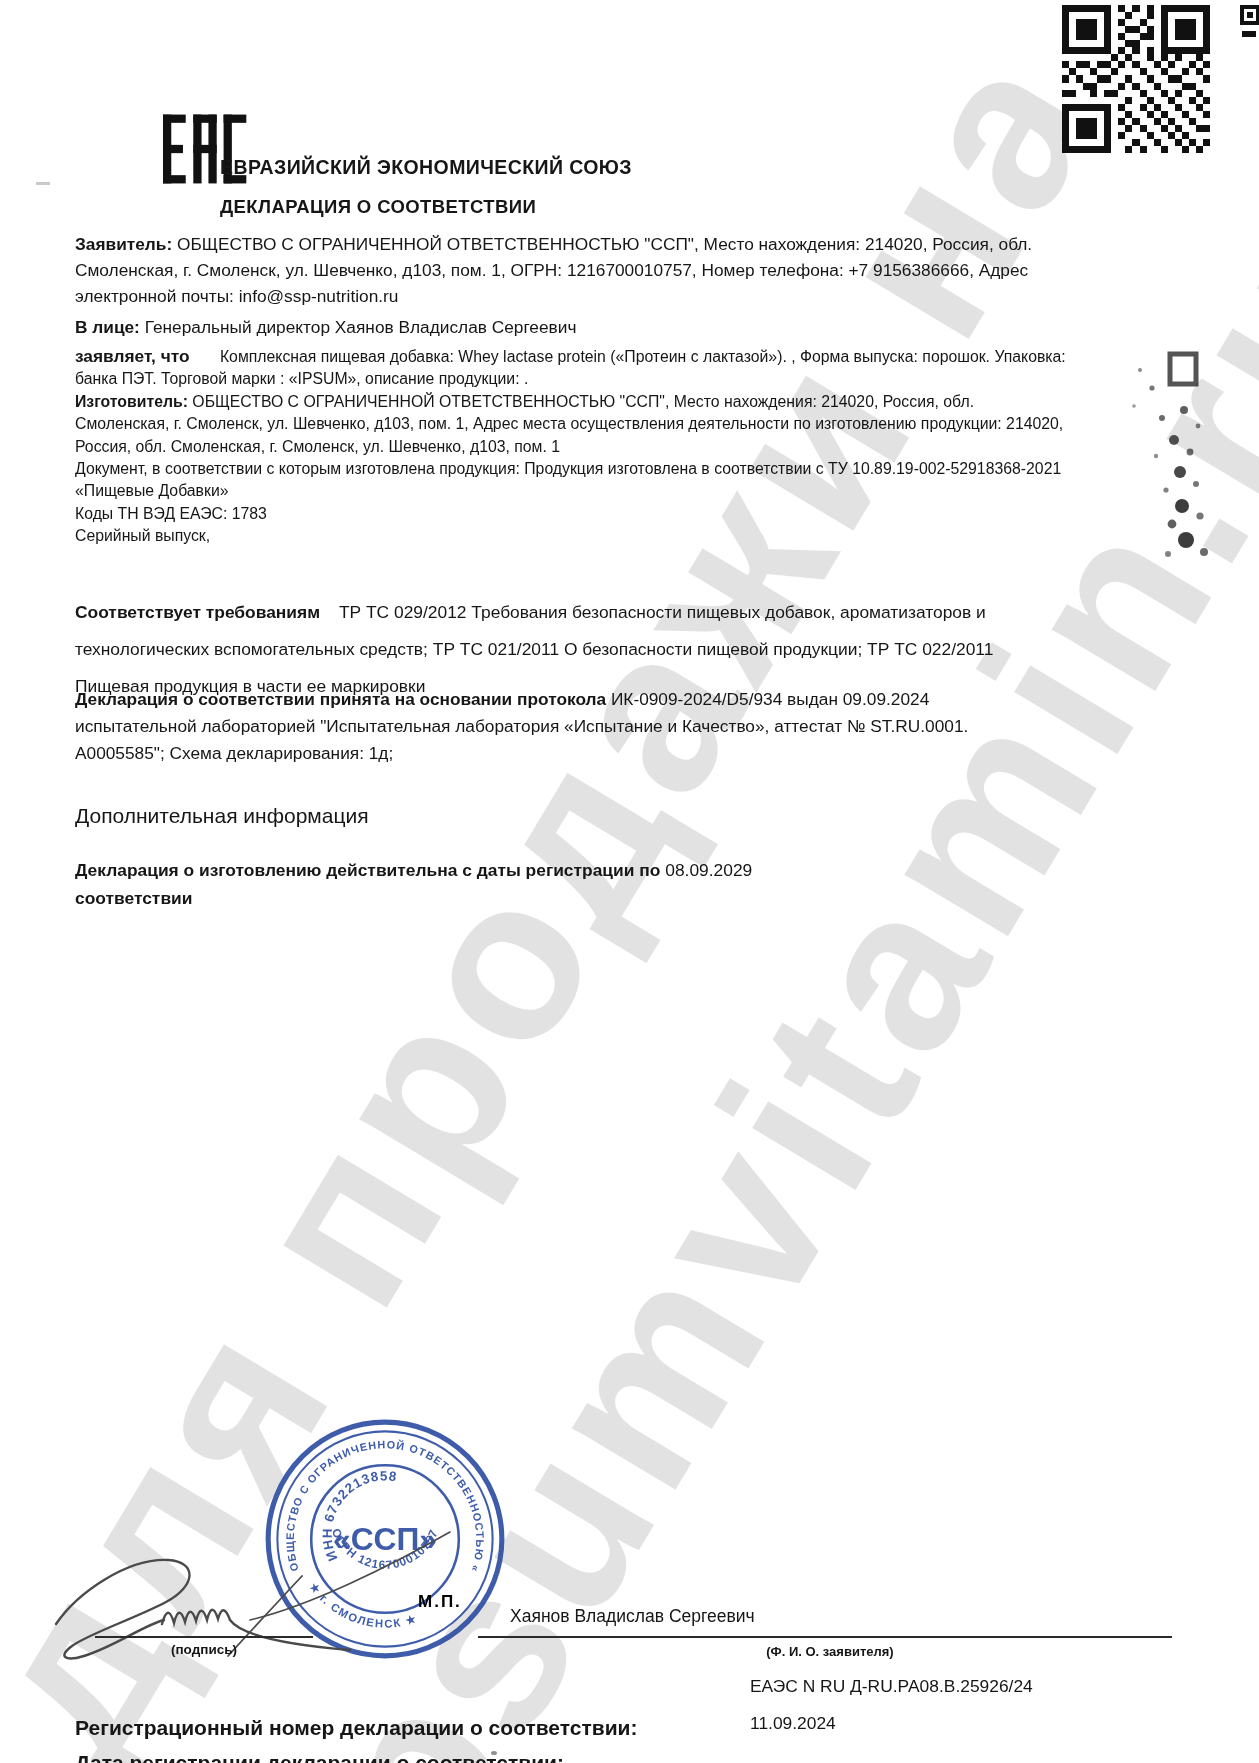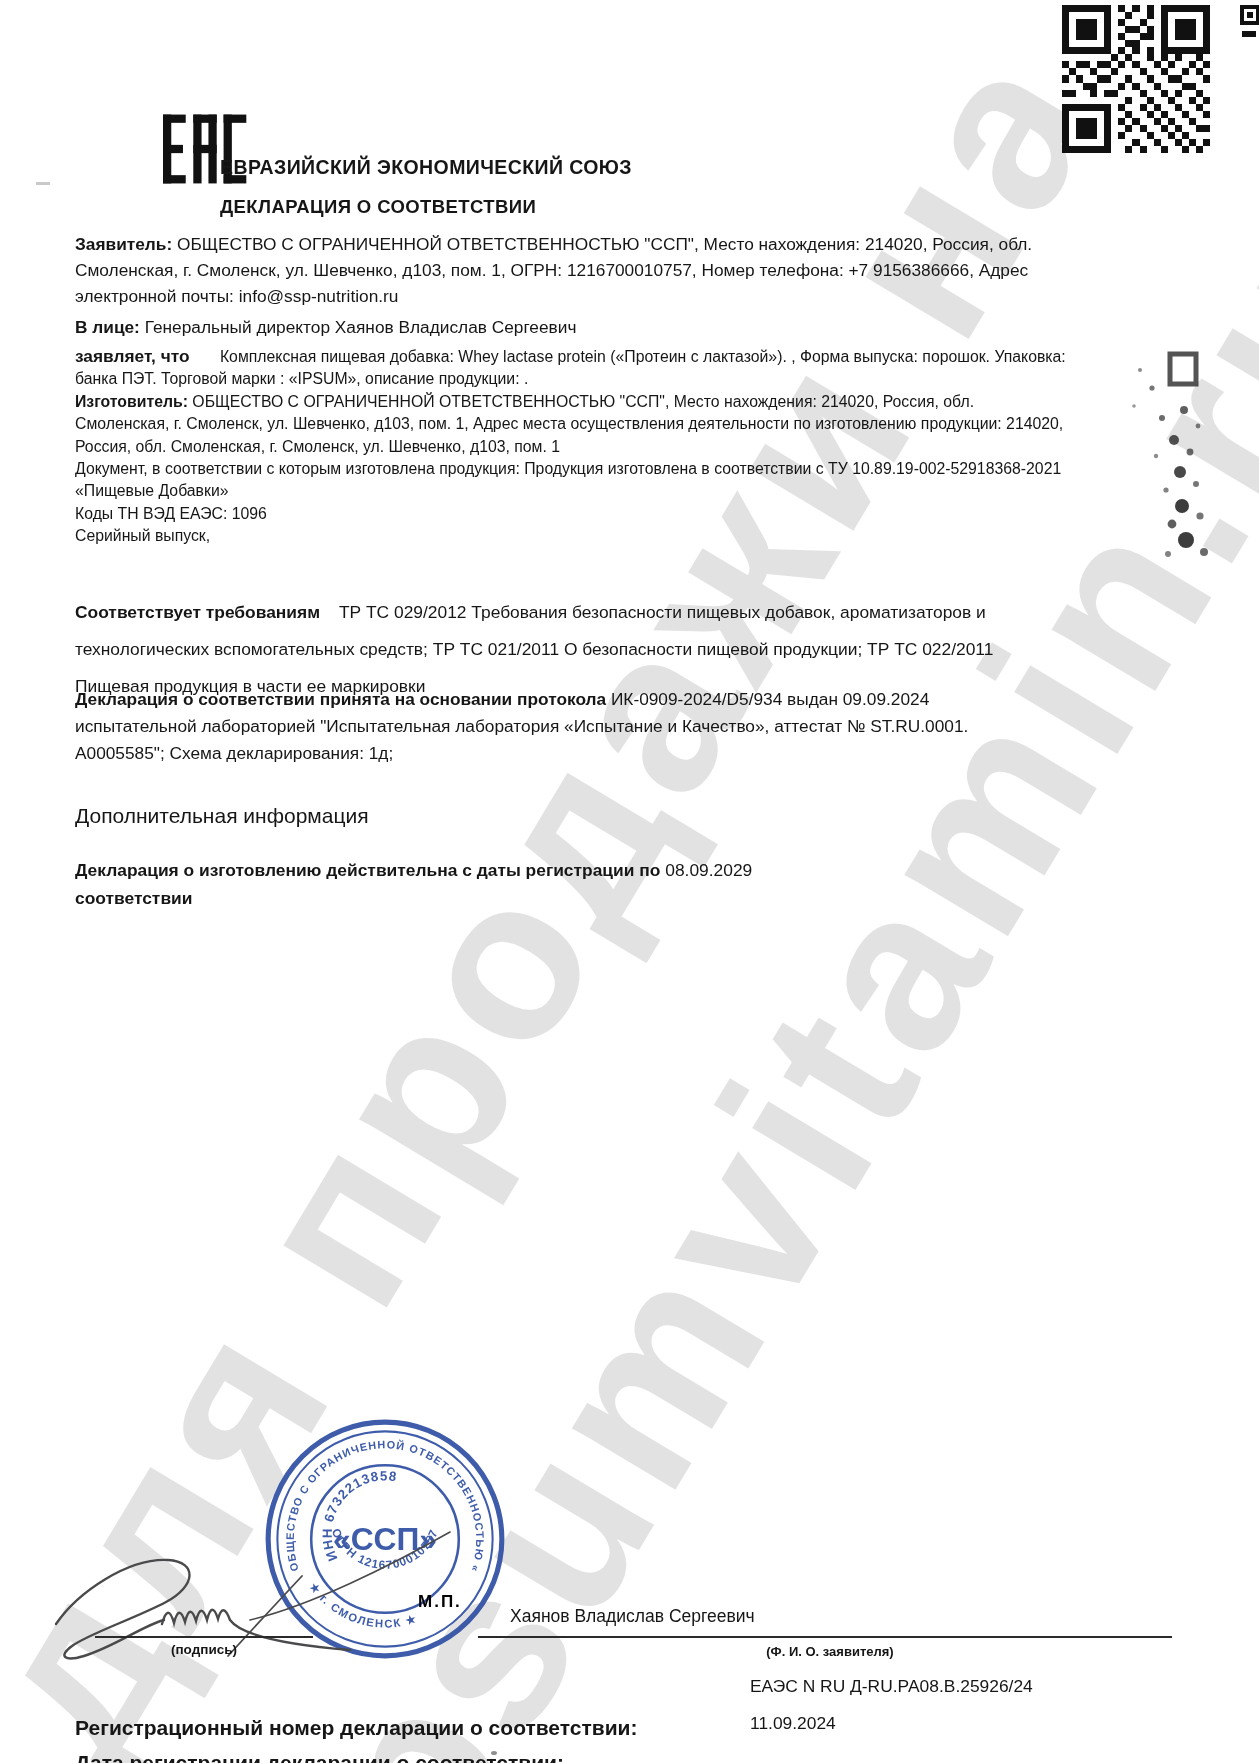--- a/index.html
+++ b/index.html
@@ -142,21 +142,21 @@
   <div id="p3" class="para fs-small">
     <div>
       <b class="lbl lbl-big">заявляет, что</b><span class="gap-lg"></span>
       <span>Комплексная пищевая добавка: Whey lactase protein («Протеин с лактазой»). , Форма выпуска: порошок. Упаковка: банка ПЭТ. Торговой марки : «IPSUM», описание продукции: .</span>
     </div>
     <div>
       <b class="lbl">Изготовитель:</b>
       <span>ОБЩЕСТВО С ОГРАНИЧЕННОЙ ОТВЕТСТВЕННОСТЬЮ "ССП", Место нахождения: 214020, Россия, обл. Смоленская, г. Смоленск, ул. Шевченко, д103, пом. 1, Адрес места осуществления деятельности по изготовлению продукции: 214020, Россия, обл. Смоленская, г. Смоленск, ул. Шевченко, д103, пом. 1</span>
     </div>
     <div>Документ, в соответствии с которым изготовлена продукция: Продукция изготовлена в соответствии с ТУ 10.89.19-002-52918368-2021 «Пищевые Добавки»</div>
-    <div>Коды ТН ВЭД ЕАЭС: 1096</div>
+    <div>Коды ТН ВЭД ЕАЭС: 1783</div>
     <div>Серийный выпуск,</div>
   </div>
 
   <div id="p4" class="para">
     <b class="lbl">Соответствует требованиям</b><span class="gap-md"></span>
     <span>ТР ТС 029/2012 Требования безопасности пищевых добавок, ароматизаторов и технологических вспомогательных средств; ТР ТС 021/2011 О безопасности пищевой продукции; ТР ТС 022/2011 Пищевая продукция в части ее маркировки</span>
   </div>
 
   <div id="p5" class="para">
     <b class="lbl">Декларация о соответствии принята на основании протокола</b>

